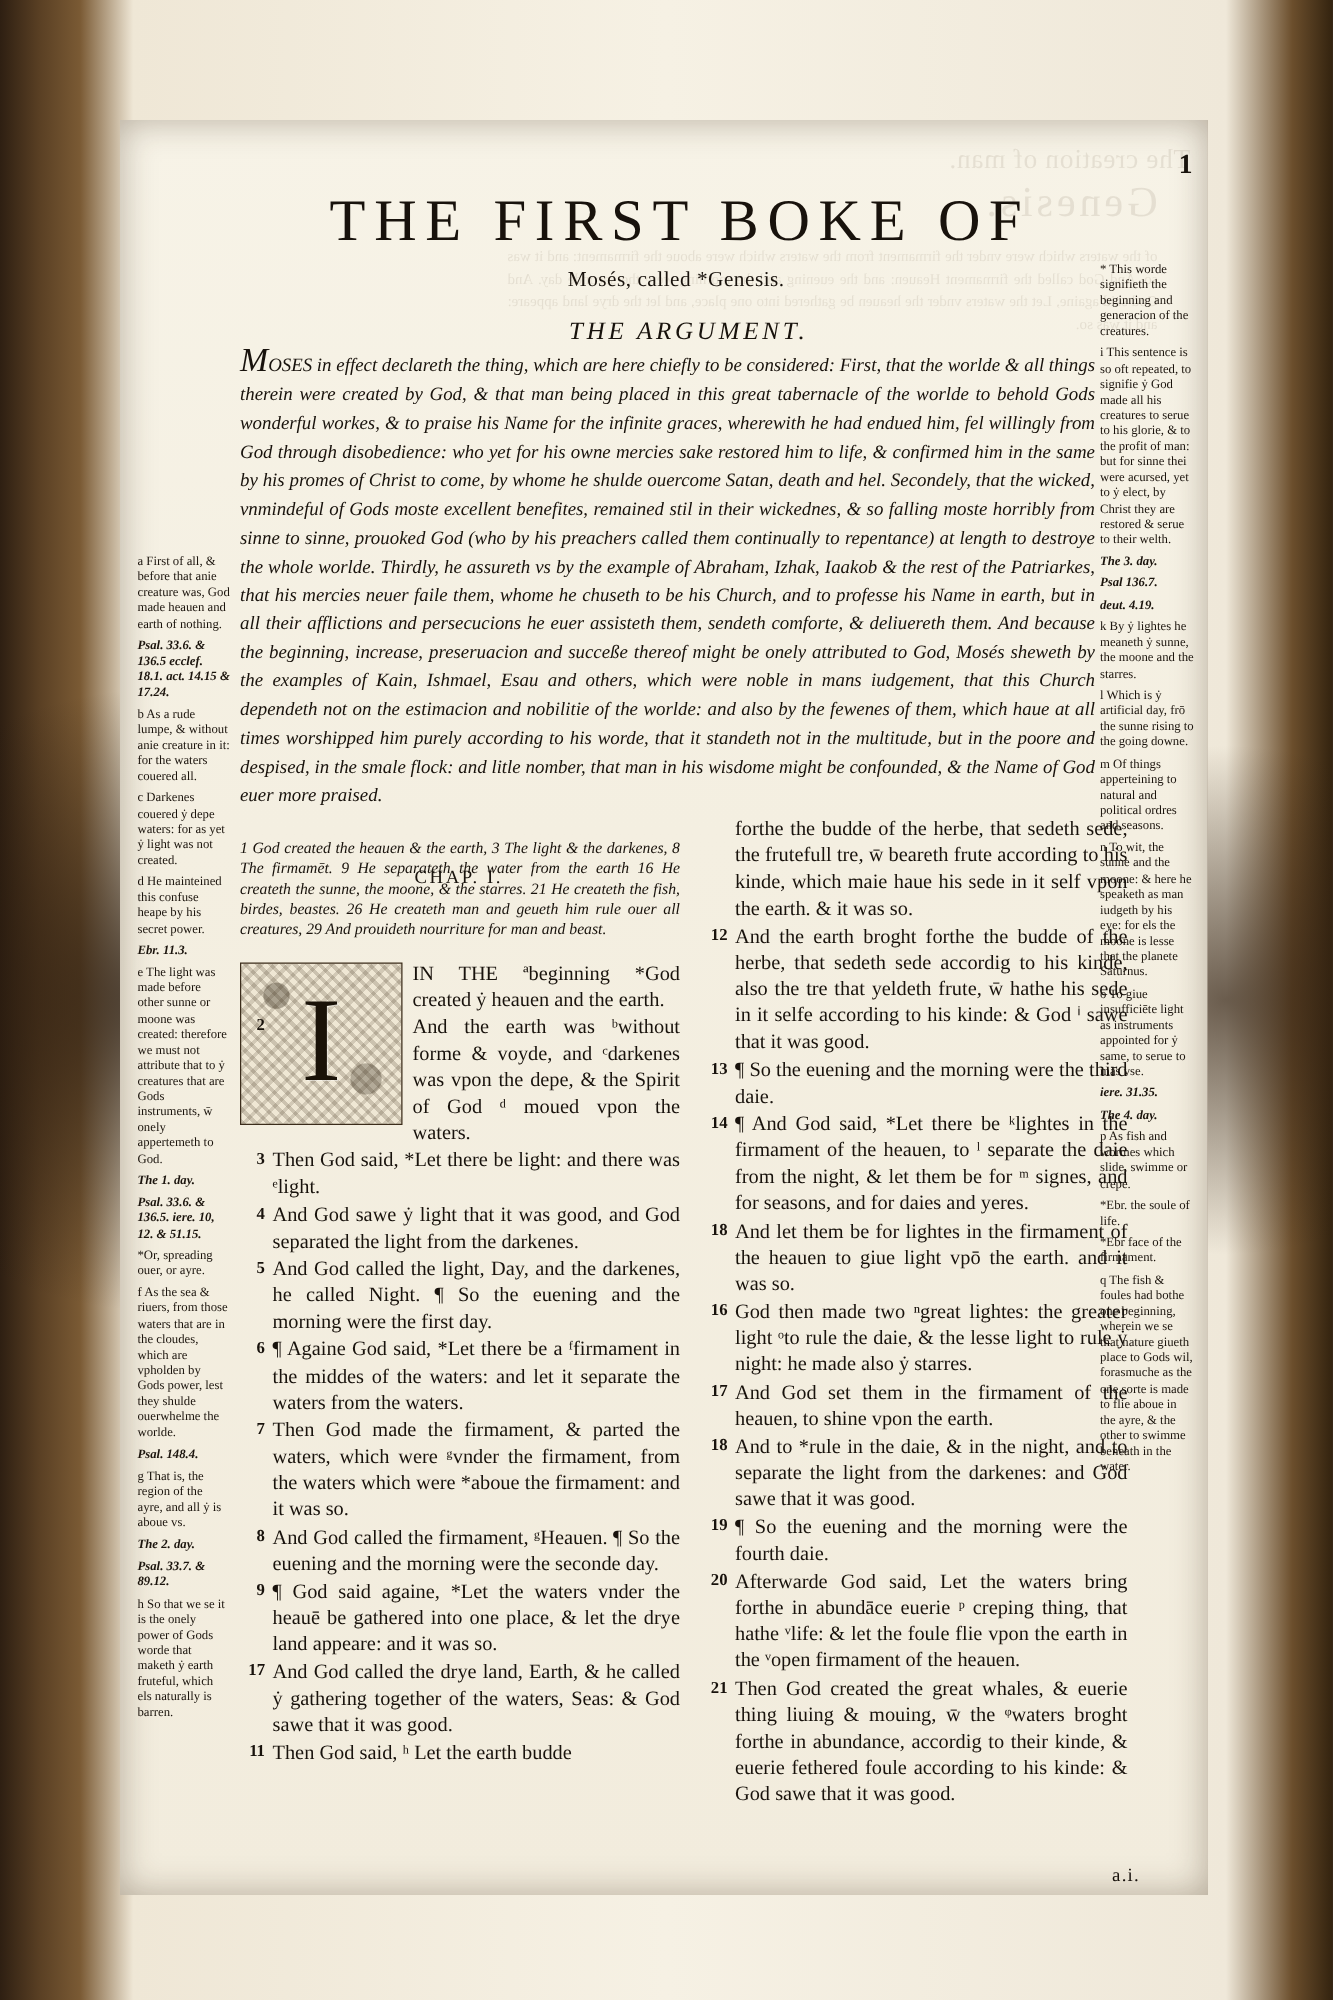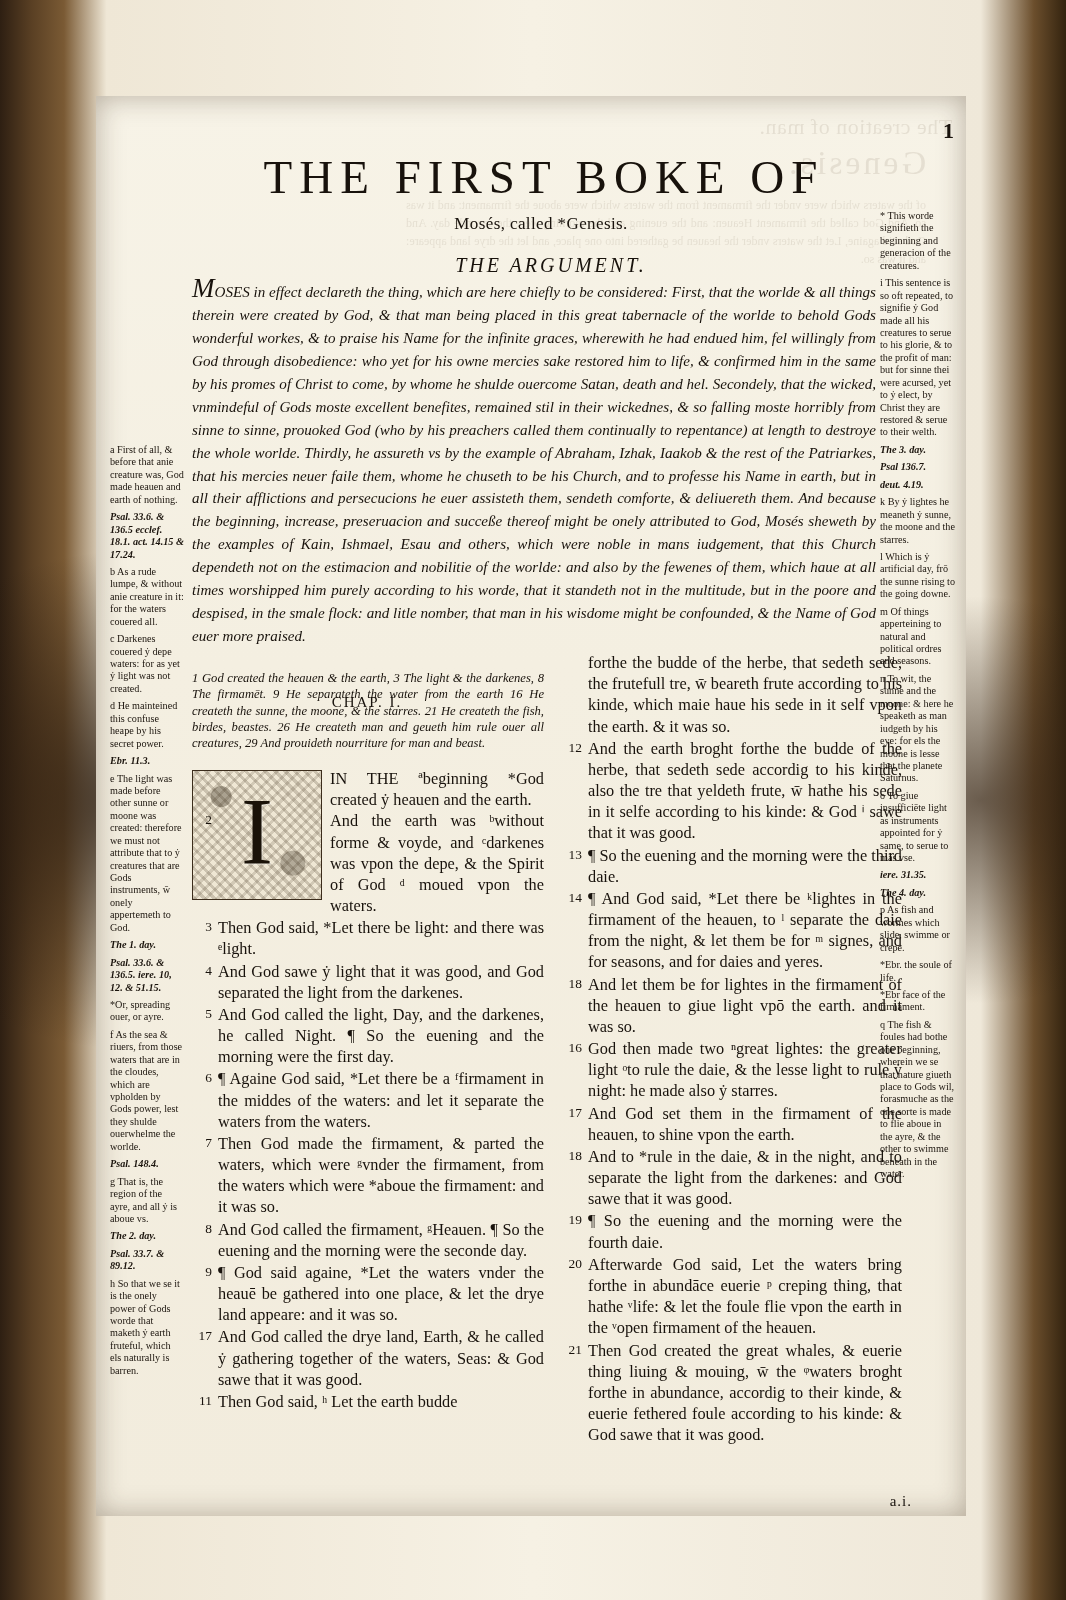--- a/index.html
+++ b/index.html
@@ -161,20 +161,21 @@
     margin-bottom: 1px;
     text-align: justify;
   }
   .verse .vn {
     position: absolute;
     left: 0;
     top: 1px;
     width: 20px;
     text-align: right;
     font-size: 13.4px;
+    font-weight: bold;
   }
 
   
   #initial {
     float: left;
     width: 128px;
     height: 128px;
     margin: 2px 8px 2px 0;
     border: 1px solid #3b2c1b;
     background:

